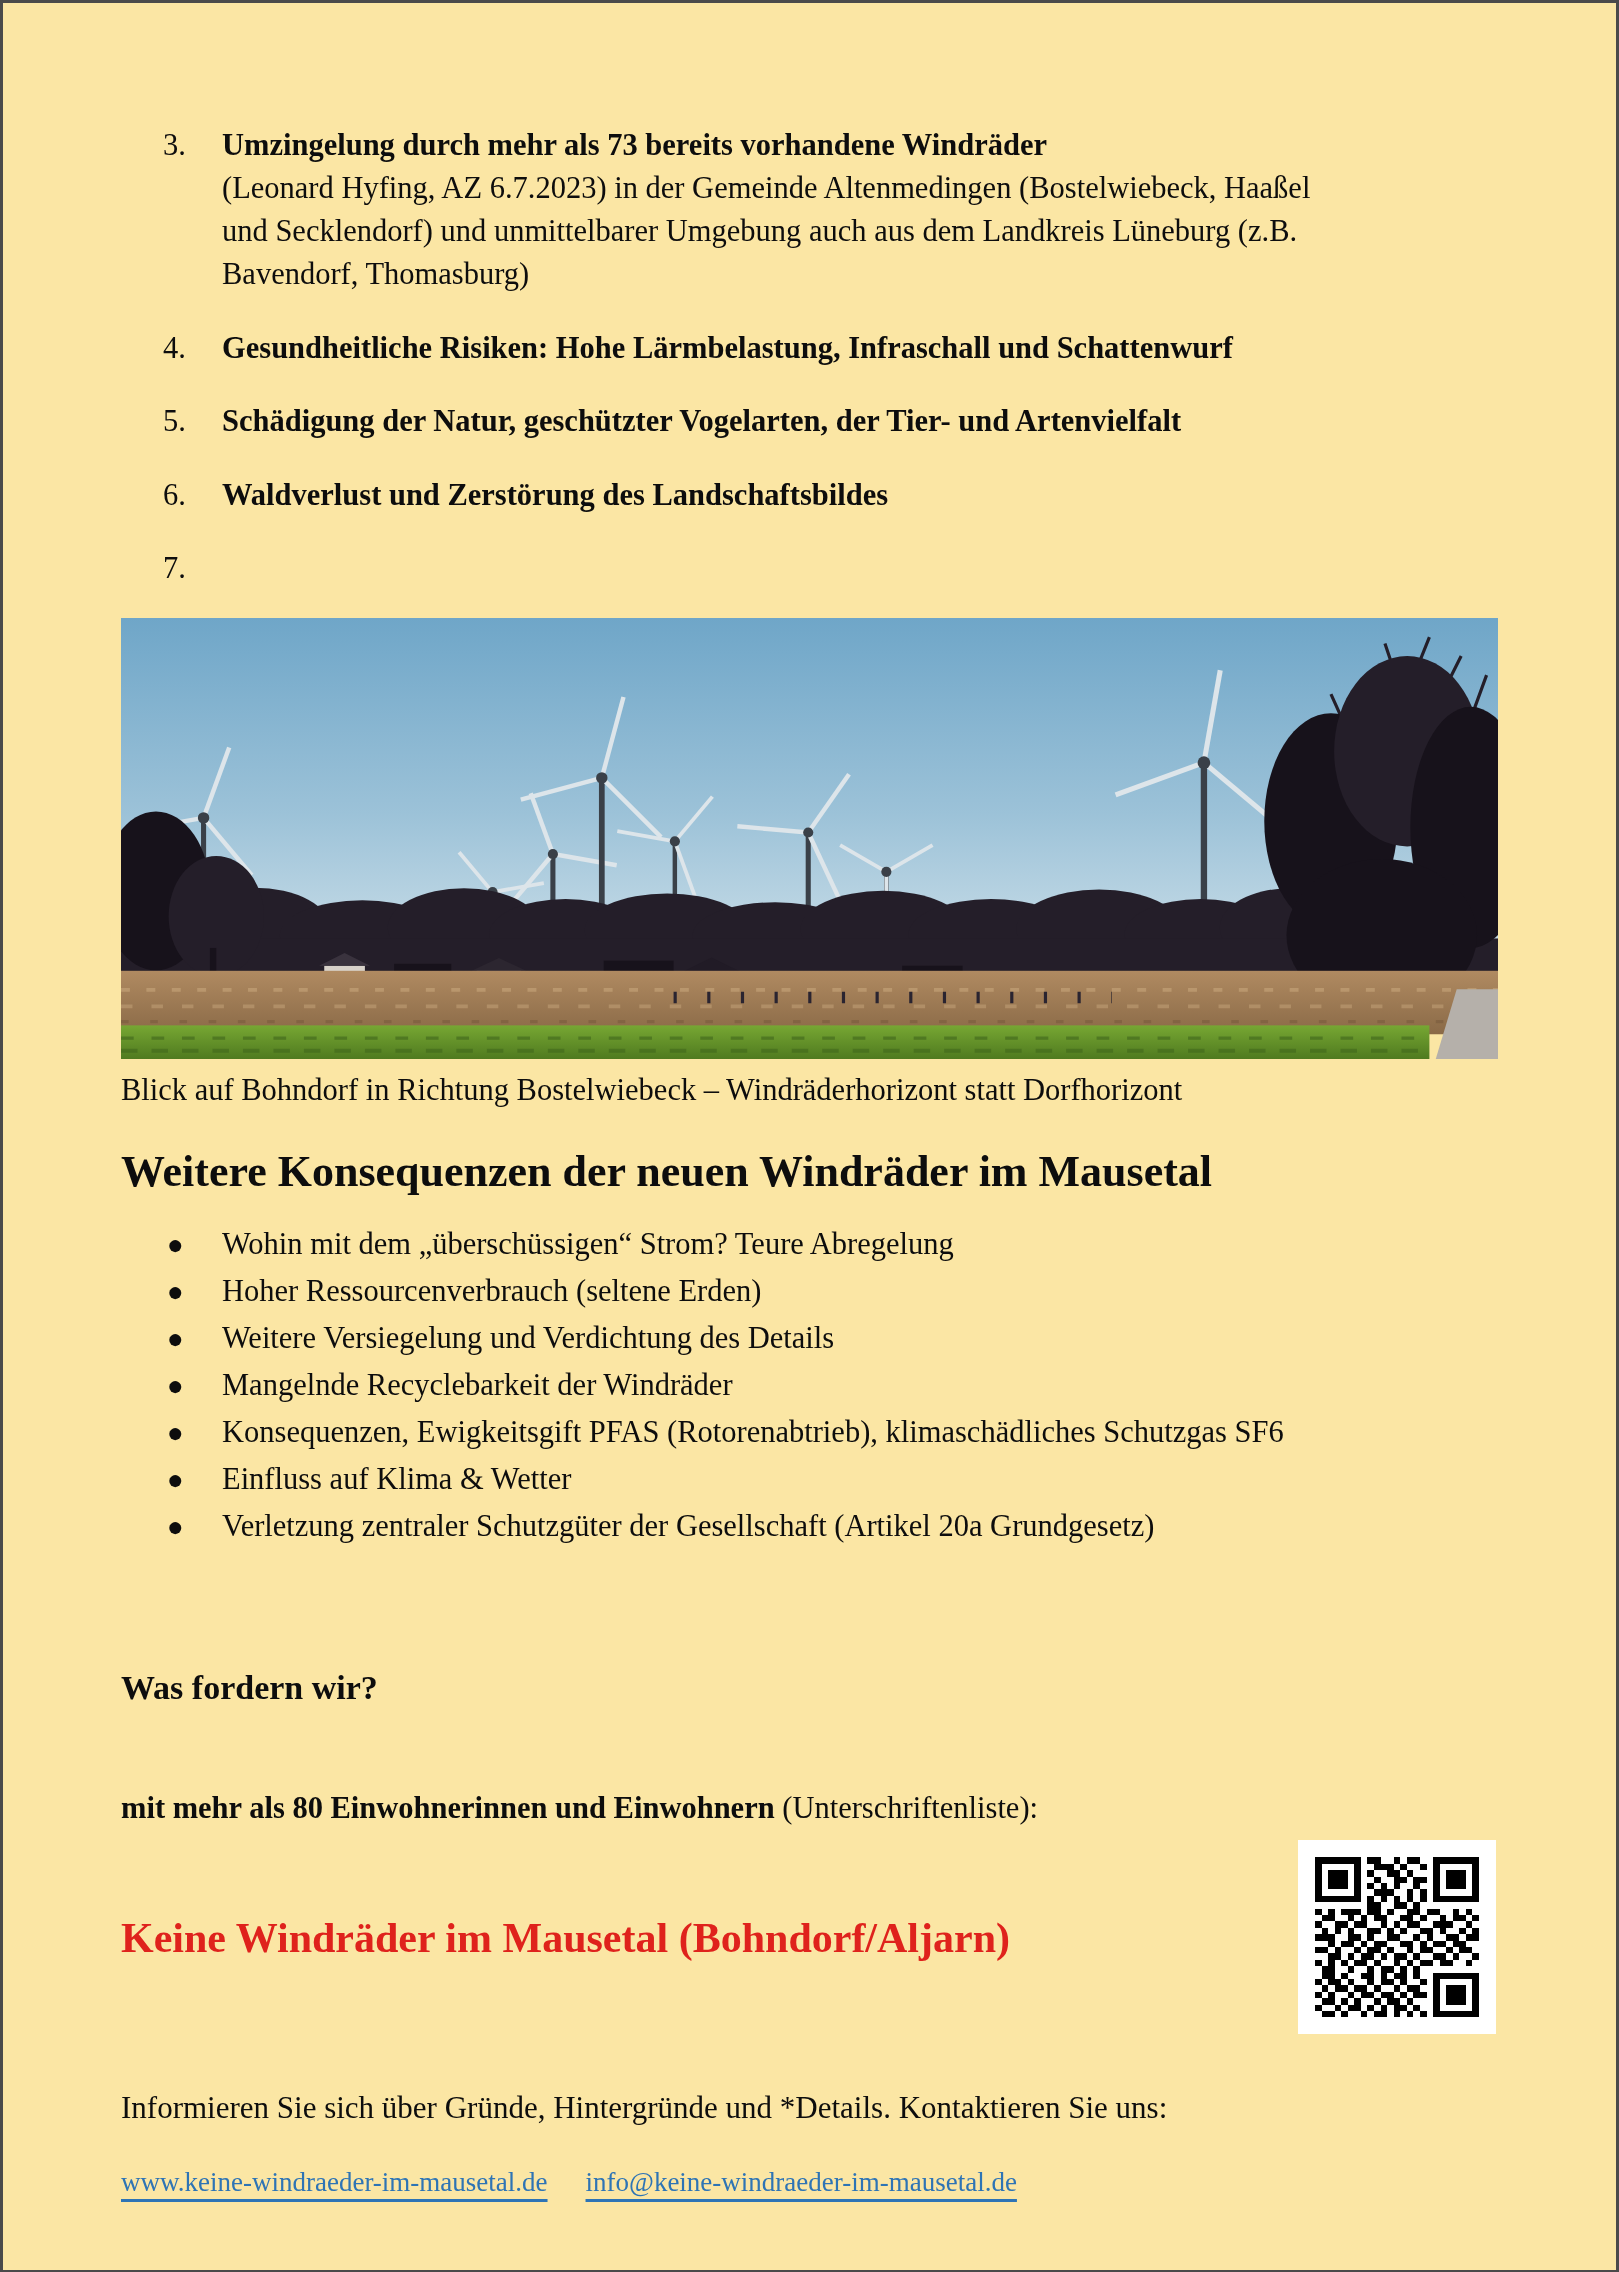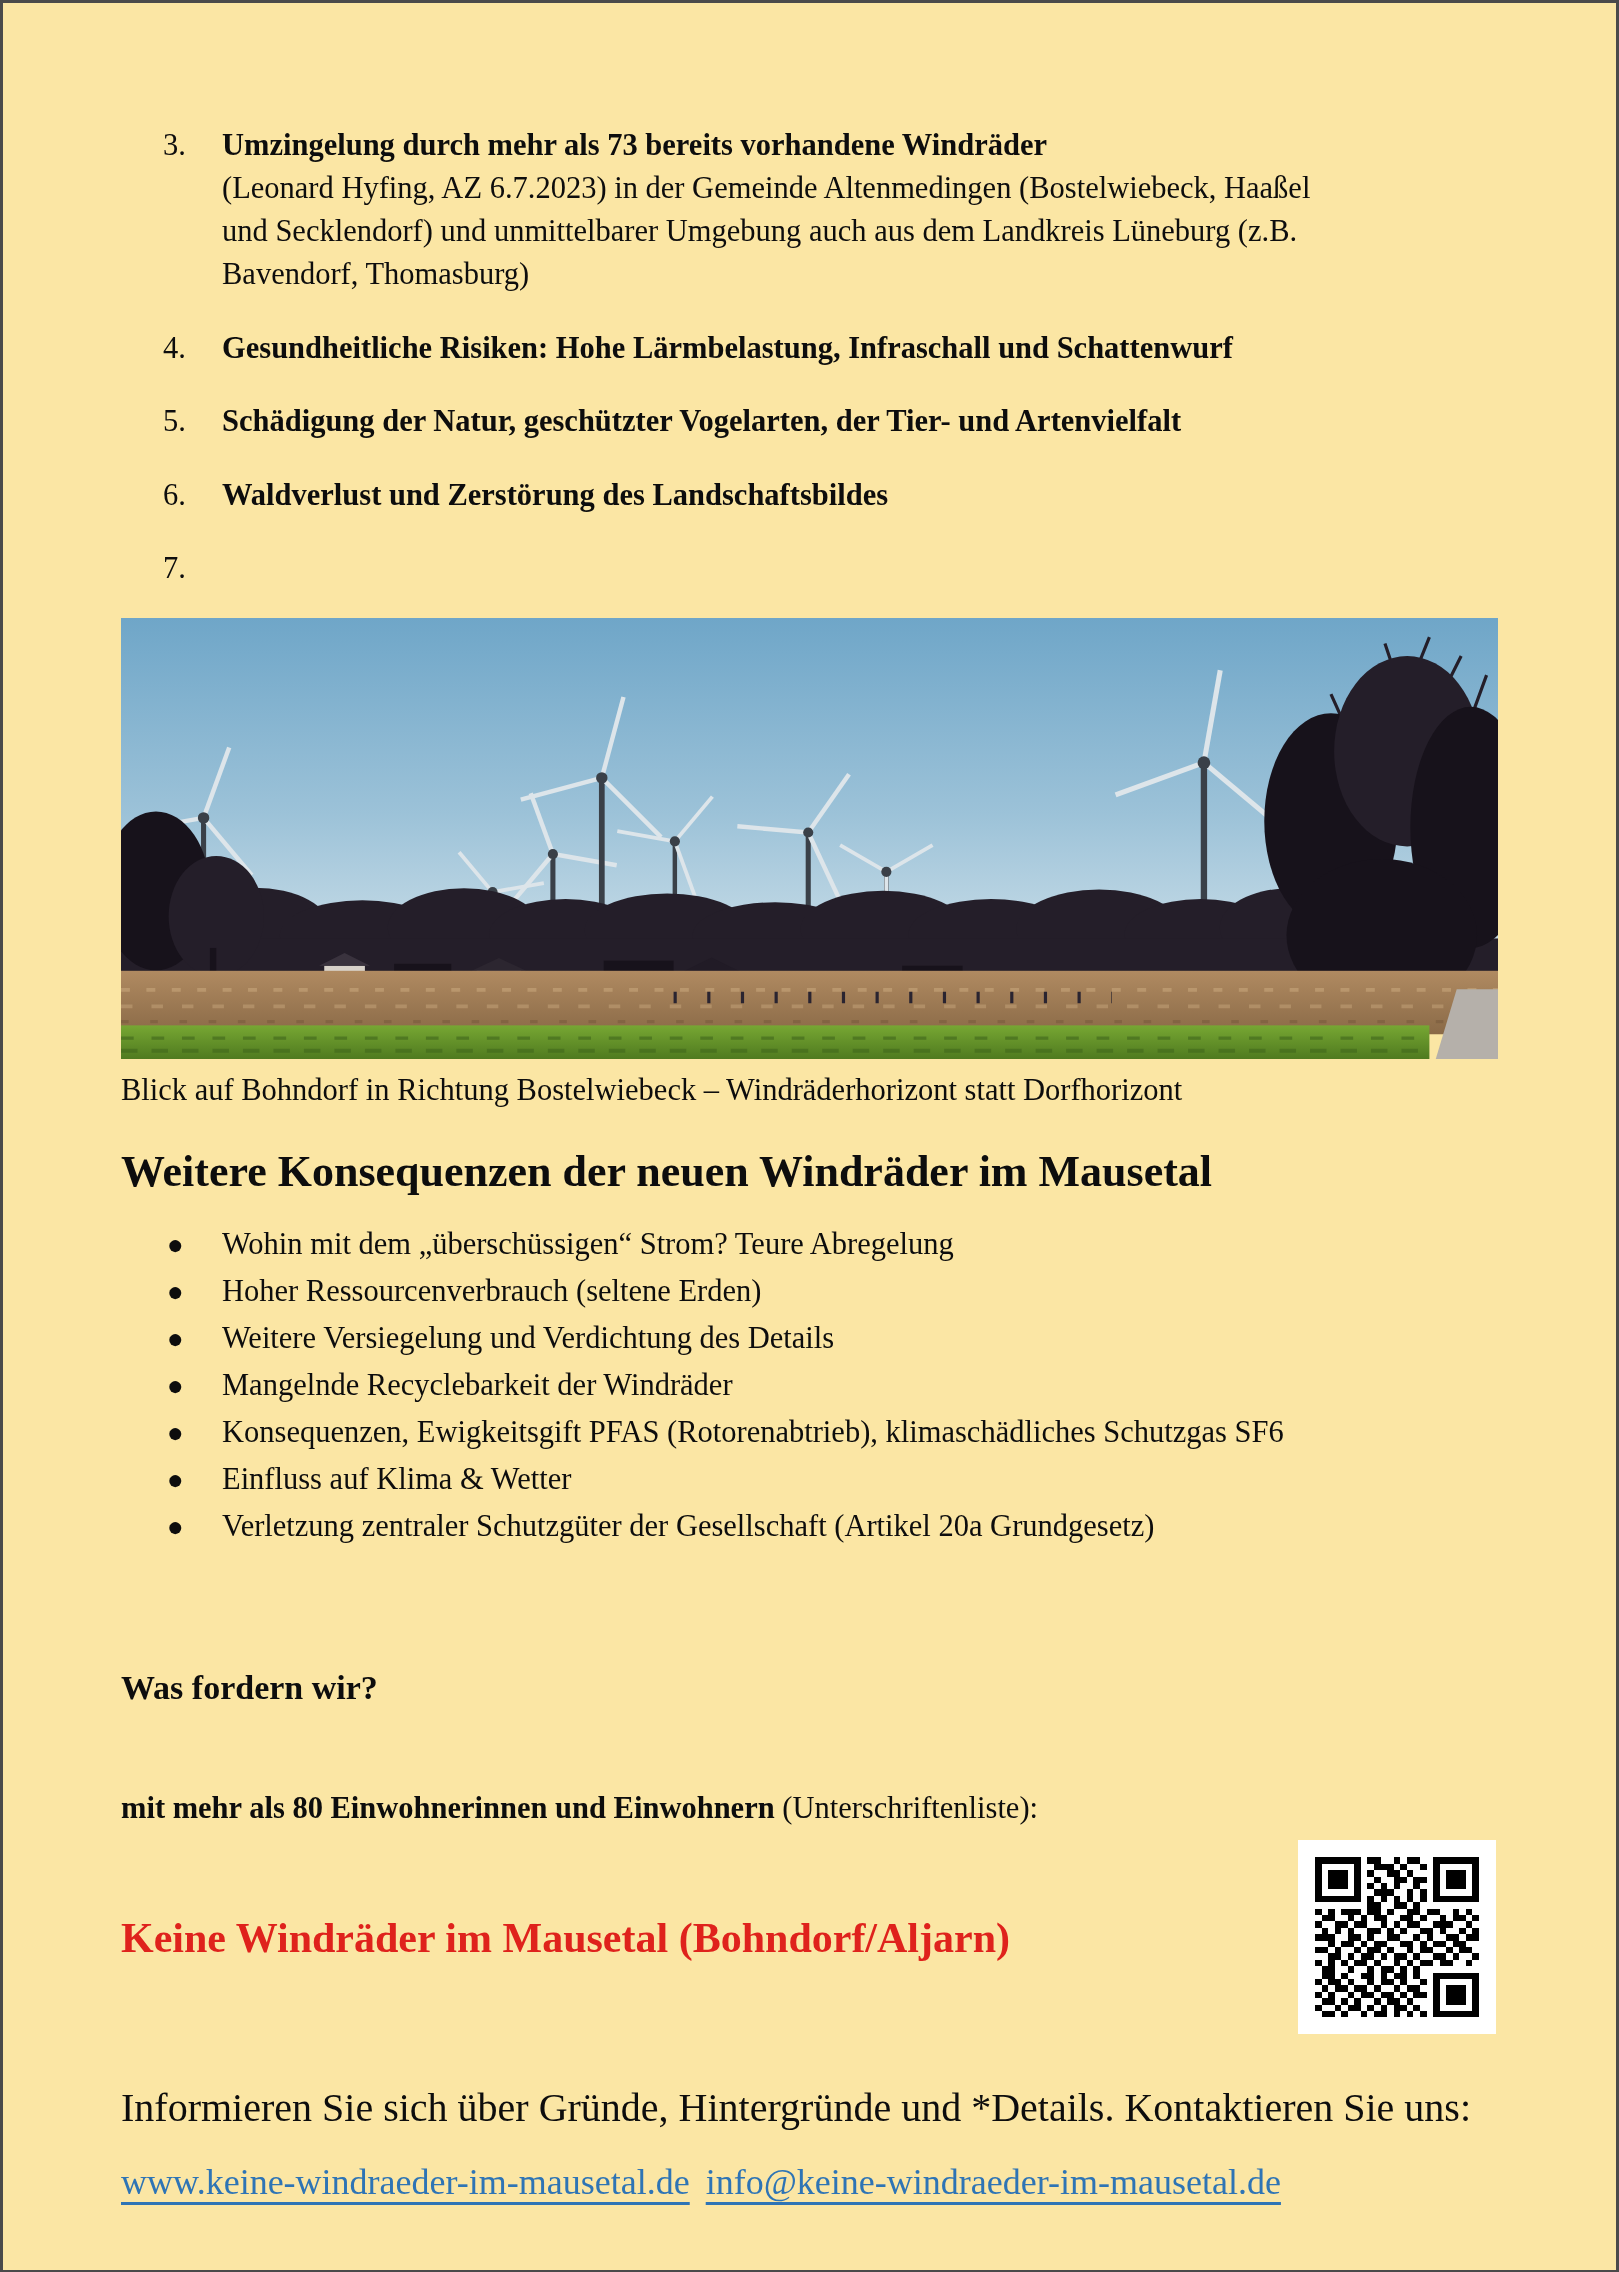--- a/index.html
+++ b/index.html
@@ -53,22 +53,22 @@
   }
   .qr-grid{
     width:100%; height:100%;
     display:grid;
     grid-template-columns:repeat(25,1fr);
     grid-template-rows:repeat(25,1fr);
   }
   .qr-grid div{ background:transparent; }
   .qr-grid div.qm{ background:#000; }
 
-  .info{ font-size:40px; line-height:42px; margin-top:53px; }
-  .links{ display:flex; gap:16px; margin-top:30.5px; font-size:36px; line-height:44px; }
+  .info{ font-size:31px; line-height:42px; margin-top:53px; }
+  .links{ display:flex; gap:38px; margin-top:30.5px; font-size:27px; line-height:44px; }
   .link{
     color:var(--link);
     text-decoration:underline;
     text-decoration-thickness:2.5px;
     text-underline-offset:7.6px;
     cursor:pointer;
   }
 
   
   .mast{ fill:var(--mast); }

